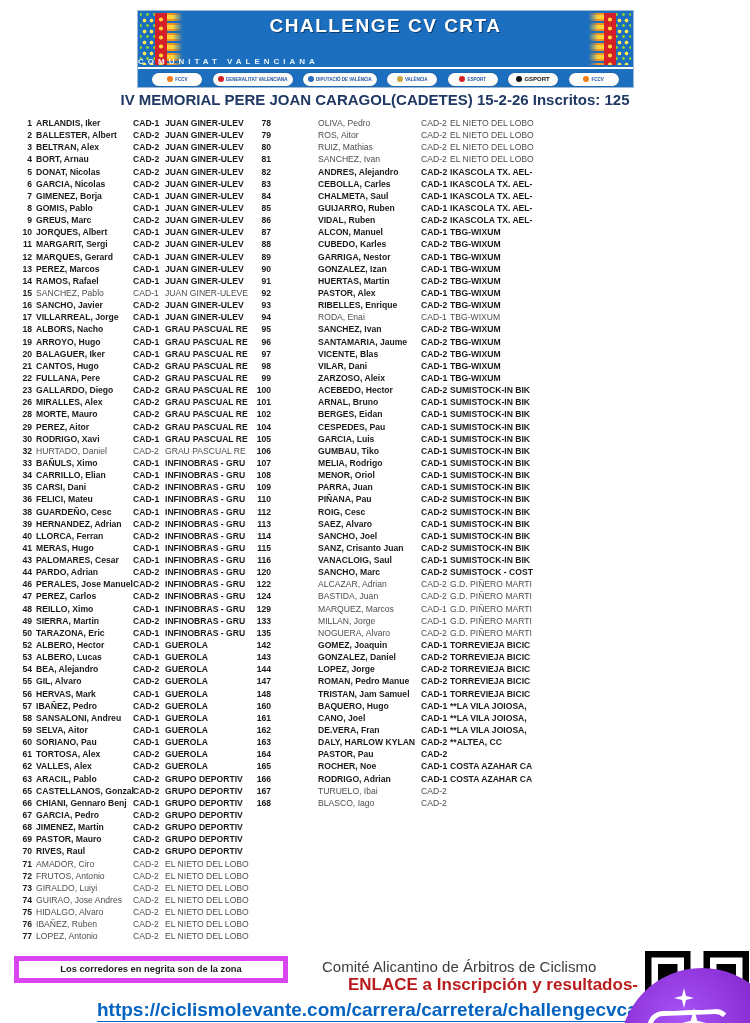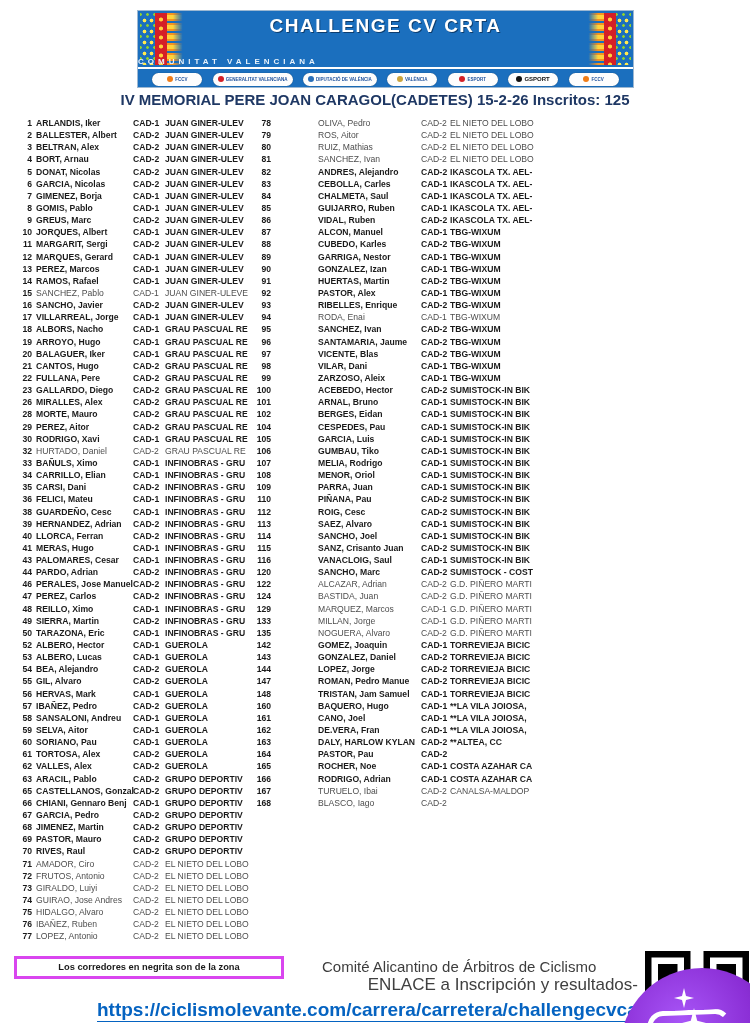--- a/index.html
+++ b/index.html
@@ -78,28 +78,28 @@
   .row .team{flex:1 1 auto;}
   .col.right .row .num{width:19px;}
   .col.right .row .sp{width:2px;}
   .col.right .row .name{width:103px;margin-left:45px;}
   .col.right .row .cat{width:29px;}
   .row.b .name,.row.b .cat,.row.b .team{font-weight:700;color:#1a1a1a;}
   .row.r .name,.row.r .cat,.row.r .team{font-weight:400;color:#4d4d4d;}
   
   .note-box{
     position:absolute;left:14px;top:956px;width:264px;height:17px;
-    border:3px solid #d946ef;background:#fff;
+    border:5px solid #d946ef;background:#fff;
     text-align:center;line-height:17px;font-size:9.3px;font-weight:700;color:#1a1a1a;
   }
   .committee{
     position:absolute;left:322px;top:958px;font-size:15px;color:#3d3d3d;
   }
   .enlace{
-    position:absolute;right:112px;top:975px;font-size:17px;font-weight:400;color:#404040;
+    position:absolute;right:112px;top:975px;font-size:17px;font-weight:700;color:#b91c1c;
   }
   .url-link{
     position:absolute;left:97px;top:999px;font-size:19px;font-weight:700;
     color:#0563c1;text-decoration:none;border-bottom:1.5px solid #0563c1;
     white-space:nowrap;z-index:1;
   }
   
   .qr{position:absolute;left:645px;top:951px;z-index:2;}
   .assistant{
     position:absolute;left:620px;top:968px;width:164px;height:164px;border-radius:50%;
@@ -1028,21 +1028,20 @@
       <span class="sp"></span>
       <span class="name">RODRIGO, Adrian</span>
       <span class="cat">CAD-1</span>
       <span class="team">COSTA AZAHAR CA</span>
     </div>
     <div class="row r">
       <span class="num">167</span>
       <span class="sp"></span>
       <span class="name">TURUELO, Ibai</span>
       <span class="cat">CAD-2</span>
-      <span class="team">CANALSA-MALDOP</span>
     </div>
     <div class="row r">
       <span class="num">168</span>
       <span class="sp"></span>
       <span class="name">BLASCO, Iago</span>
       <span class="cat">CAD-2</span>
     </div>
   </div>
 
 <div class="note-box">Los corredores en negrita son de la zona</div>

